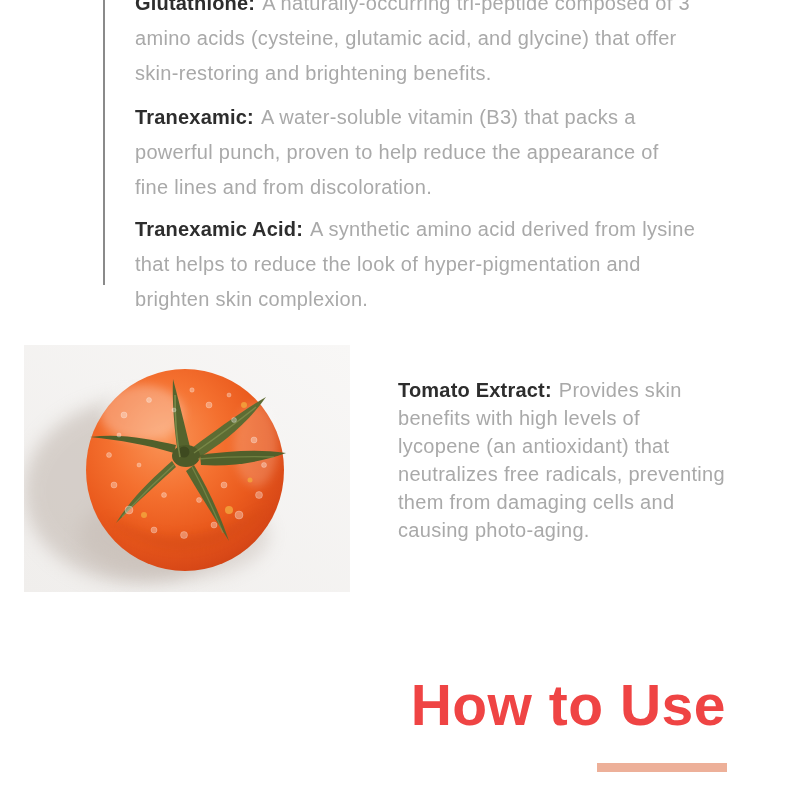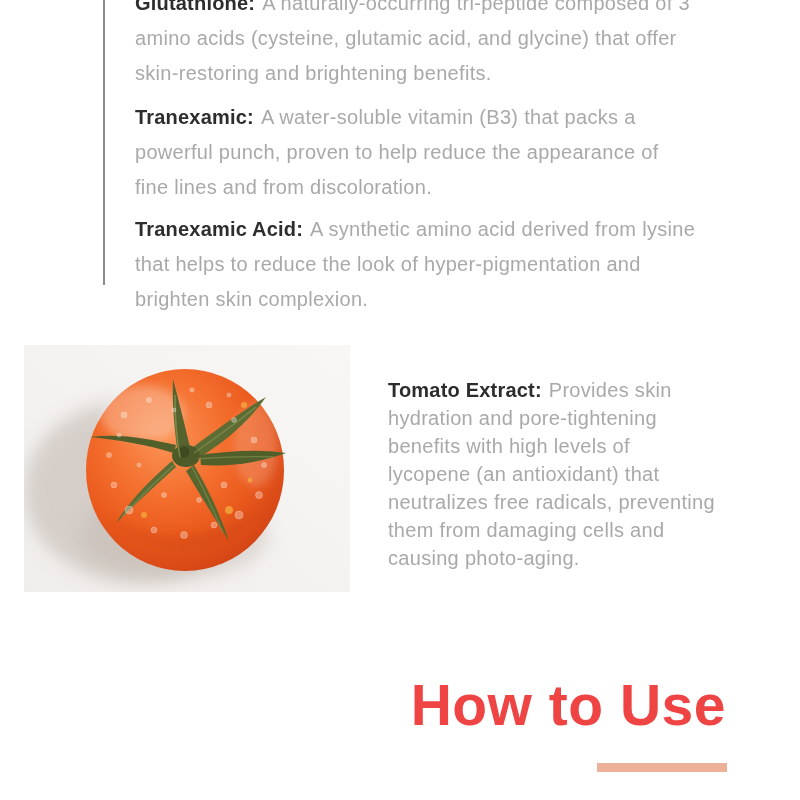--- a/index.html
+++ b/index.html
@@ -39,21 +39,21 @@
   #ing2 { top: 212px; }
 
   
   .tomato-photo {
     position: absolute;
     left: 24px; top: 345px;
     width: 326px; height: 247px;
   }
   .tomato-text {
     position: absolute;
-    left: 388px; top: 376px;
+    left: 398px; top: 376px;
     width: 360px;
     font-size: 20px;
     line-height: 28px;
     letter-spacing: 0.3px;
     color: #a9a9a9;
   }
   .tomato-text .line { white-space: nowrap; }
 
   
   .how-title {
@@ -174,21 +174,20 @@
     <g fill="#f2a33c" fill-opacity="0.85">
       <circle cx="220" cy="60" r="3"></circle>
       <circle cx="205" cy="165" r="4"></circle>
       <circle cx="120" cy="170" r="3"></circle>
       <circle cx="226" cy="135" r="2.5"></circle>
     </g>
   </svg>
 
   <div class="tomato-text">
     <div class="line"><span class="lbl">Tomato Extract:</span><span>Provides skin</span></div>
-    <div class="line">hydration and pore-tightening</div>
     <div class="line">benefits with high levels of</div>
     <div class="line">lycopene (an antioxidant) that</div>
     <div class="line">neutralizes free radicals, preventing</div>
     <div class="line">them from damaging cells and</div>
     <div class="line">causing photo-aging.</div>
   </div>
 
   <div class="how-title">How to Use</div>
   <div class="accent-bar"></div>
 

